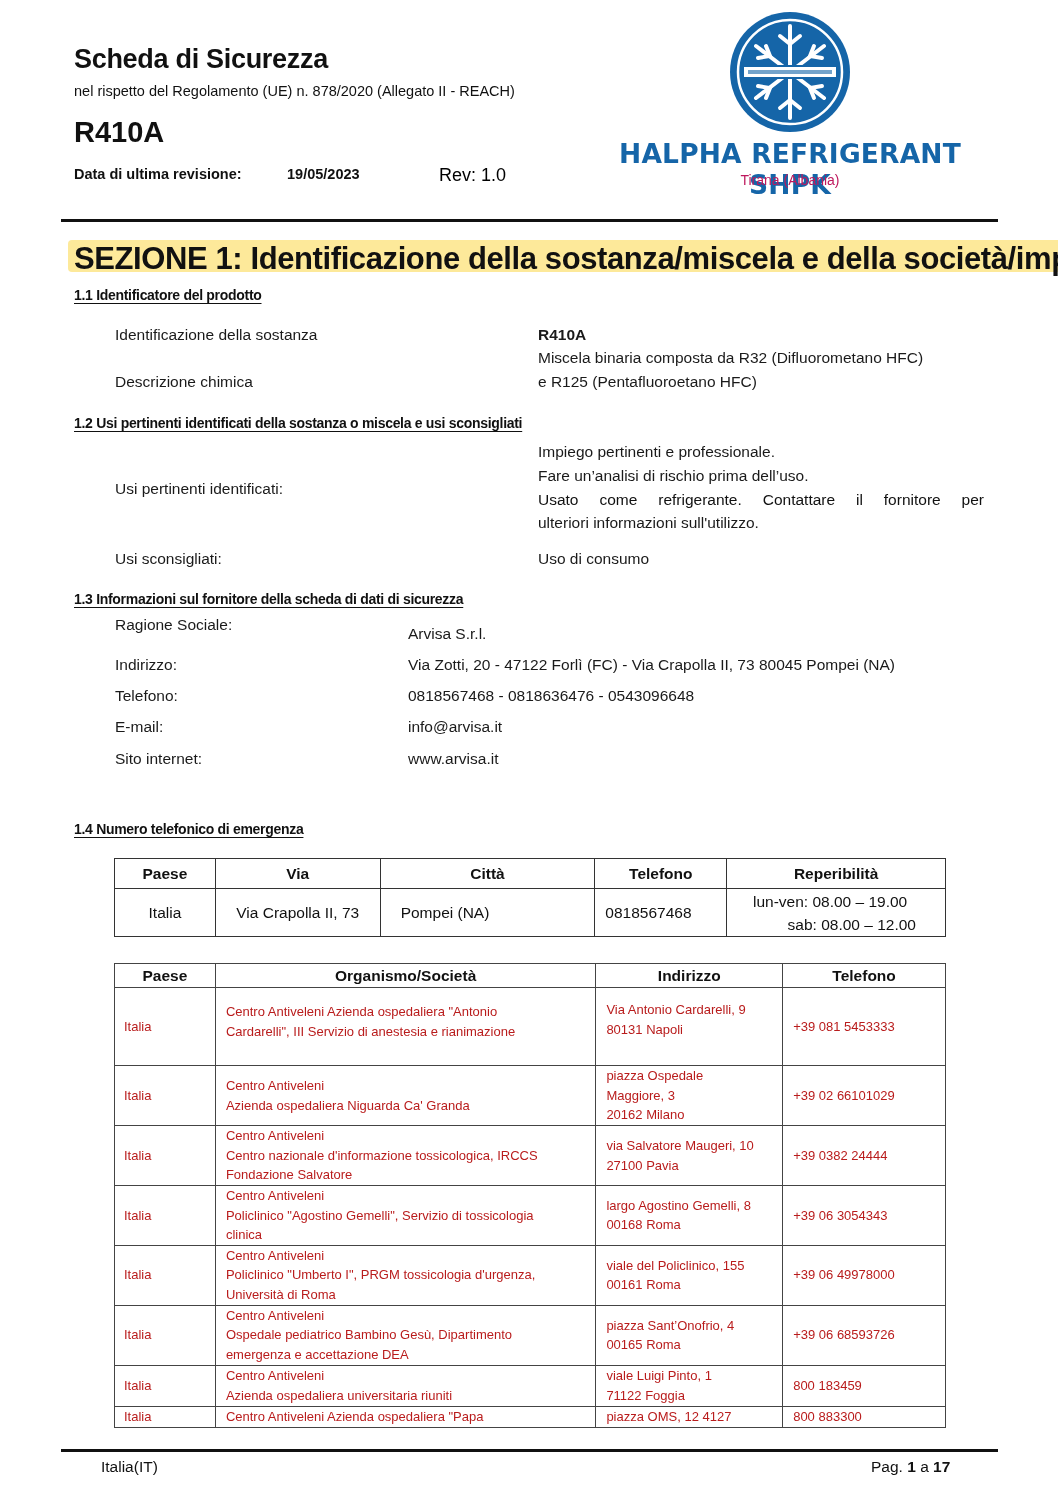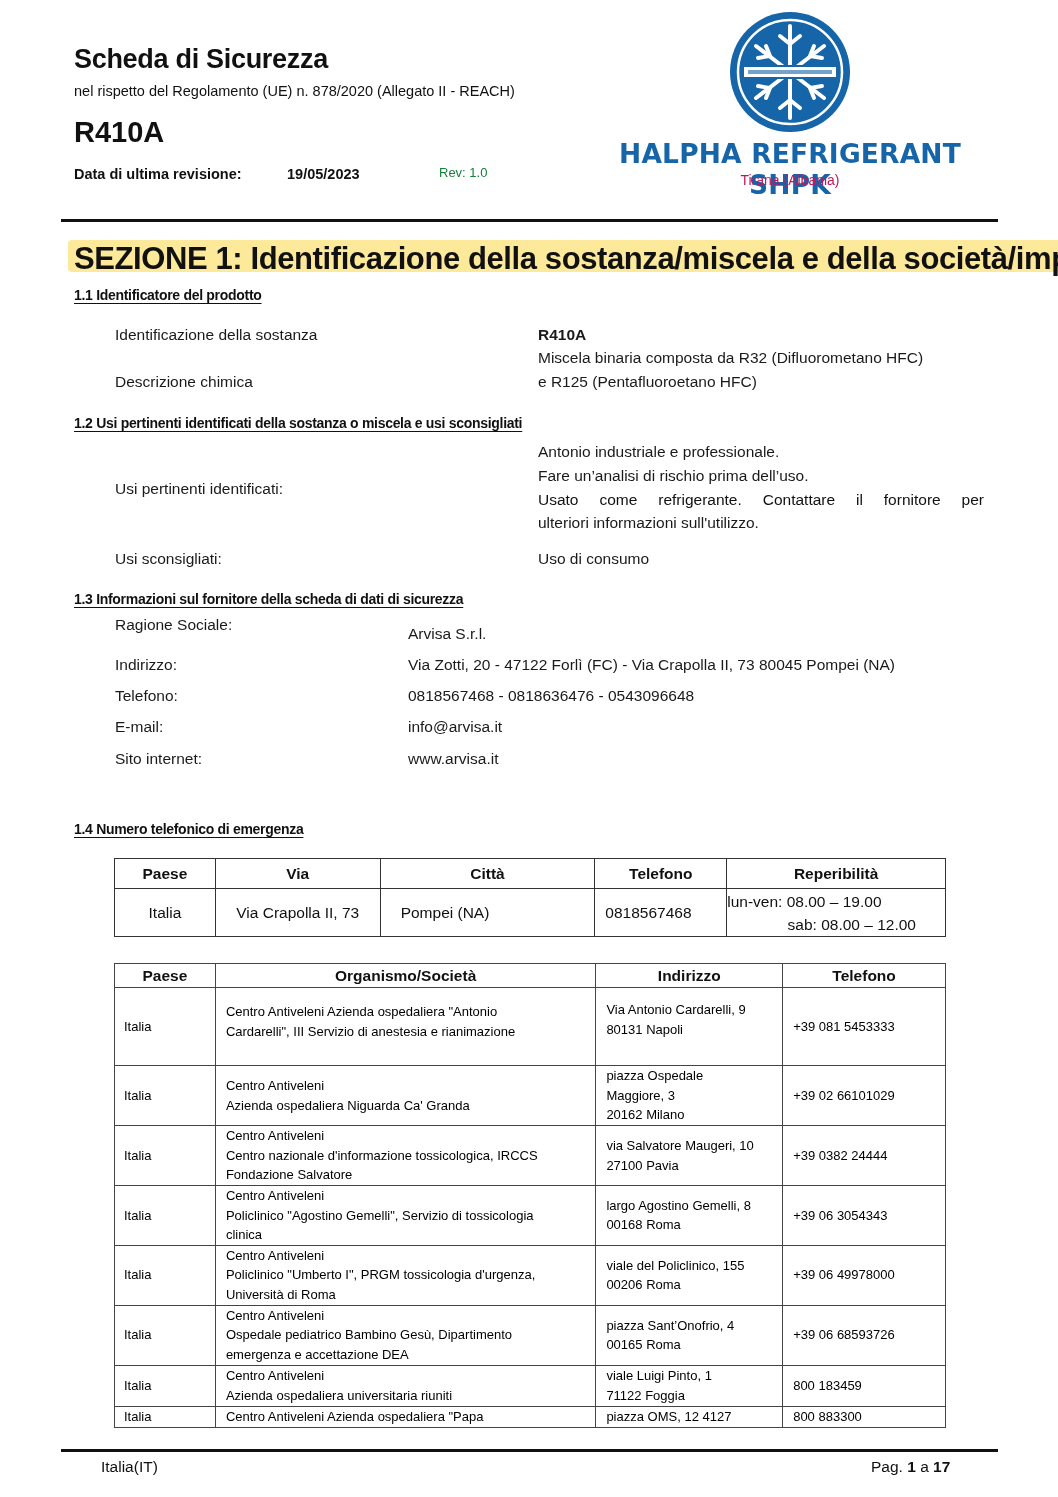--- a/index.html
+++ b/index.html
@@ -6,21 +6,21 @@
   html, body { width: 1058px; height: 1497px; background: #ffffff; }
   body { position: relative; font-family: "Liberation Sans", "DejaVu Sans", sans-serif; color: #111; overflow: hidden; }
   .abs { position: absolute; }
 
   
   .doc-title { left: 74px; top: 44px; font-size: 27px; font-weight: bold; letter-spacing: -0.3px; }
   .doc-subtitle { left: 74px; top: 83px; font-size: 14.5px; }
   .product-code { left: 74px; top: 116px; font-size: 29px; font-weight: bold; }
   .rev-label { left: 74px; top: 166px; font-size: 14.5px; font-weight: bold; }
   .rev-date { left: 287px; top: 166px; font-size: 14.5px; font-weight: bold; }
-  .rev-num { left: 439px; top: 165px; font-size: 13px; color: #15803d; }
+  .rev-num { left: 439px; top: 165px; font-size: 18px; color: #000000; }
 
   .logo { left: 580px; top: 8px; width: 420px; height: 190px; }
   .logo-circle { position: absolute; left: 148px; top: 2px; width: 124px; height: 124px; }
   .logo-name { position: absolute; left: 0; top: 130px; width: 420px; text-align: center; font-size: 27px; font-weight: 900; color: #1565a8; letter-spacing: 0.2px; font-family: "DejaVu Sans", sans-serif; transform: scaleX(0.98); }
   .logo-city { position: absolute; left: 0; top: 164px; width: 420px; text-align: center; font-size: 14px; color: #be185d; }
 
   .rule-top { left: 61px; top: 219px; width: 937px; height: 3px; background: #111; }
 
   .section-title { left: 68px; top: 240px; height: 32px; padding: 1px 8px 0 6px; background: #fde99a; border-radius: 4px; font-size: 31px; font-weight: bold; white-space: nowrap; letter-spacing: -0.4px; }
 
@@ -31,21 +31,21 @@
   .val-just { left: 538px; width: 446px; font-size: 15.5px; text-align: justify; text-align-last: justify; }
 
   table { border-collapse: collapse; position: absolute; border-radius: 21px; }
   .t1 { left: 114px; top: 858px; width: 832px; }
   .t1 td, .t1 th { border: 1px solid #333; font-size: 15.5px; text-align: center; vertical-align: middle; }
   .t1 th { height: 30px; font-weight: bold; }
   .t1 td { height: 48px; line-height: 23px; }
 
   .t2 { left: 114px; top: 963px; width: 832px; }
   .t2 th { border: 1px solid #444; font-size: 15.5px; font-weight: bold; height: 24px; text-align: center; }
-  .t2 td { border: 1px solid #444; font-size: 13px; line-height: 19.5px; vertical-align: middle; padding-left: 10px; color: #000000; }
+  .t2 td { border: 1px solid #444; font-size: 13px; line-height: 19.5px; vertical-align: middle; padding-left: 10px; color: #b91c1c; }
   .t2 td.country { padding-left: 9px; }
 
   .rule-bottom { left: 61px; top: 1449px; width: 937px; height: 3px; background: #111; }
   .foot-left { left: 101px; top: 1458px; font-size: 15.5px; }
   .foot-right { left: 871px; top: 1458px; font-size: 15.5px; white-space: nowrap; }
   .foot-right b { font-weight: bold; }
 </style>
 </head>
 <body>
 
@@ -84,21 +84,21 @@
 <div class="abs section-title">SEZIONE 1: Identificazione della sostanza/miscela e della società/impresa</div>
 
 <div class="abs sub-h" style="top:287px;">1.1  Identificatore del prodotto</div>
 <div class="abs lbl" style="top:326px;">Identificazione della sostanza</div>
 <div class="abs val" style="top:326px; font-weight:bold;">R410A</div>
 <div class="abs val" style="top:349px;">Miscela binaria composta da R32 (Difluorometano HFC)</div>
 <div class="abs lbl" style="top:373px;">Descrizione chimica</div>
 <div class="abs val" style="top:373px;">e R125 (Pentafluoroetano HFC)</div>
 
 <div class="abs sub-h" style="top:415px;">1.2  Usi pertinenti identificati della sostanza o miscela e usi sconsigliati</div>
-<div class="abs val" style="top:443px;">Antonio industriale e professionale.</div>
+<div class="abs val" style="top:443px;">Impiego pertinenti e professionale.</div>
 <div class="abs val" style="top:467px;">Fare un’analisi di rischio prima dell’uso.</div>
 <div class="abs lbl" style="top:480px;">Usi pertinenti identificati:</div>
 <div class="abs val-just" style="top:491px;">Usato come refrigerante. Contattare il fornitore per</div>
 <div class="abs val" style="top:514px;">ulteriori informazioni sull'utilizzo.</div>
 <div class="abs lbl" style="top:550px;">Usi sconsigliati:</div>
 <div class="abs val" style="top:550px;">Uso di consumo</div>
 
 <div class="abs sub-h" style="top:591px;">1.3  Informazioni sul fornitore della scheda di dati di sicurezza</div>
 <div class="abs lbl" style="top:604px;margin-top:12px;">Ragione Sociale:</div>
 <div class="abs val2" style="top:625px;">Arvisa S.r.l.</div>
@@ -128,21 +128,21 @@
     <th>Città</th>
     <th>Telefono</th>
     <th>Reperibilità</th>
   </tr>
   <tr>
     <td>Italia</td>
     <td>Via Crapolla II, 73</td>
     <td style="text-align:left; padding-left:20px;">Pompei (NA)</td>
     <td style="text-align:left; padding-left:10px;">0818567468</td>
     <td>
-      <div style="text-align:left; padding-right:12px;">lun-ven: 08.00 – 19.00</div>
+      <div style="text-align:center; padding-right:12px;">lun-ven: 08.00 – 19.00</div>
       <div style="text-align:right; padding-right:29px;">sab: 08.00 – 12.00</div>
     </td>
   </tr>
 </tbody>
   </table>
 
 <table class="t2">
   <colgroup>
       <col style="width:101px">
       <col style="width:381px">
@@ -214,21 +214,21 @@
 
   <tr style="height:60px;">
     <td class="country">Italia</td>
     <td>
       <div>Centro Antiveleni</div>
       <div>Policlinico "Umberto I", PRGM tossicologia d'urgenza,</div>
       <div>Università di Roma</div>
     </td>
     <td>
       <div>viale del Policlinico, 155</div>
-      <div>00206 Roma</div>
+      <div>00161 Roma</div>
     </td>
     <td>+39 06 49978000</td>
   </tr>
 
   <tr style="height:60px;">
     <td class="country">Italia</td>
     <td>
       <div>Centro Antiveleni</div>
       <div>Ospedale pediatrico Bambino Gesù, Dipartimento</div>
       <div>emergenza e accettazione DEA</div>

